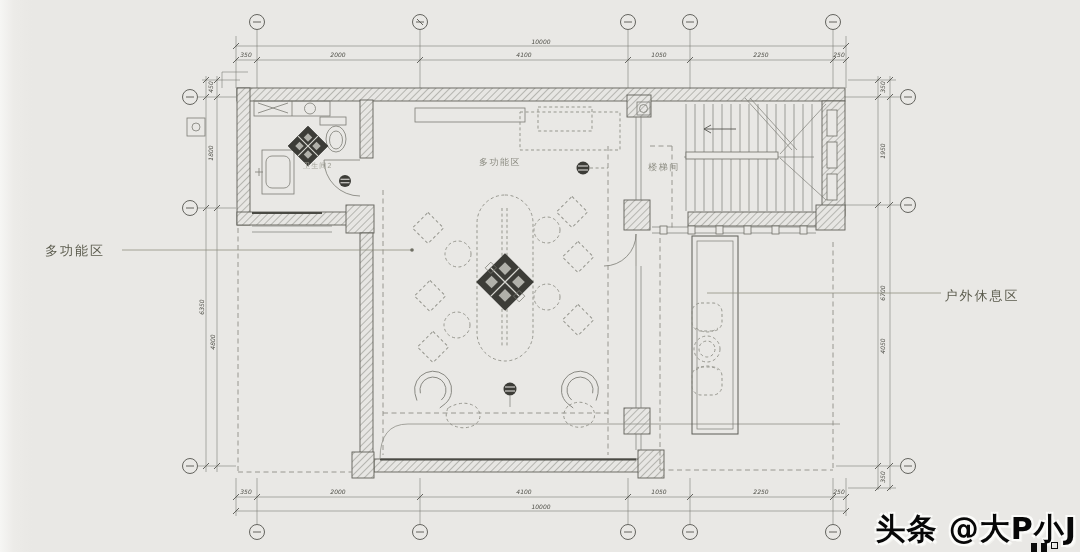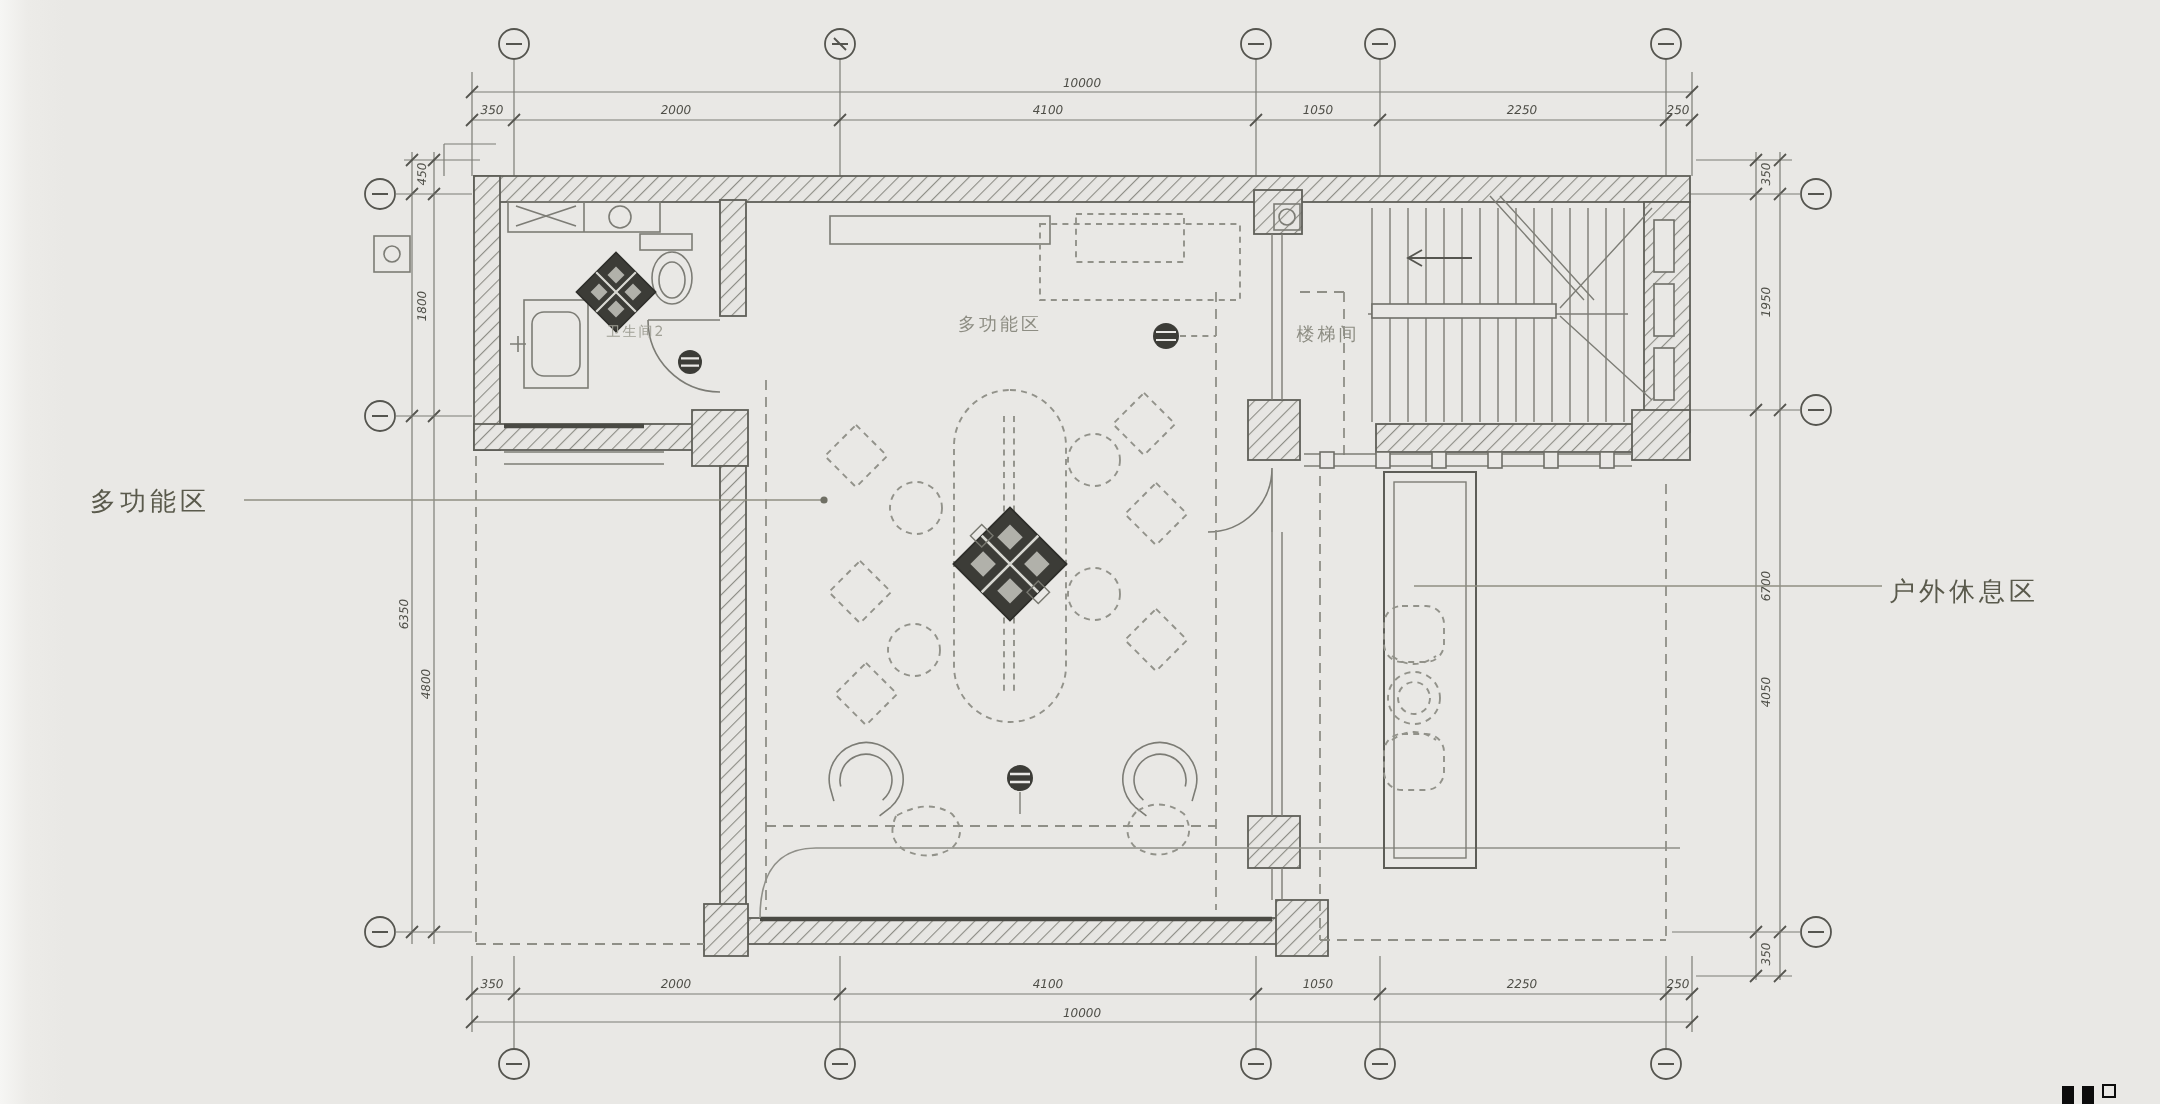--- a/index.html
+++ b/index.html
@@ -281,18 +281,19 @@
 
   <g>
     <line x1="122" y1="250" x2="412" y2="250" stroke="#8f8f82" stroke-width=".8"></line>
     <circle cx="412" cy="250" r="1.8" fill="#6f6f64"></circle>
     <text class="call" x="75" y="255">多功能区</text>
     <line x1="707" y1="293" x2="941" y2="293" stroke="#8f8f82" stroke-width=".8"></line>
     <text class="call" x="982" y="300">户外休息区</text>
   </g>
 </svg>
 
+<div class="watermark">头条 @大P小J</div>
 <div class="corner-logo">
   <span class="bar"></span>
   <span class="bar"></span>
   <span class="sq"></span>
 </div>
 </div>
 
 </body></html>

